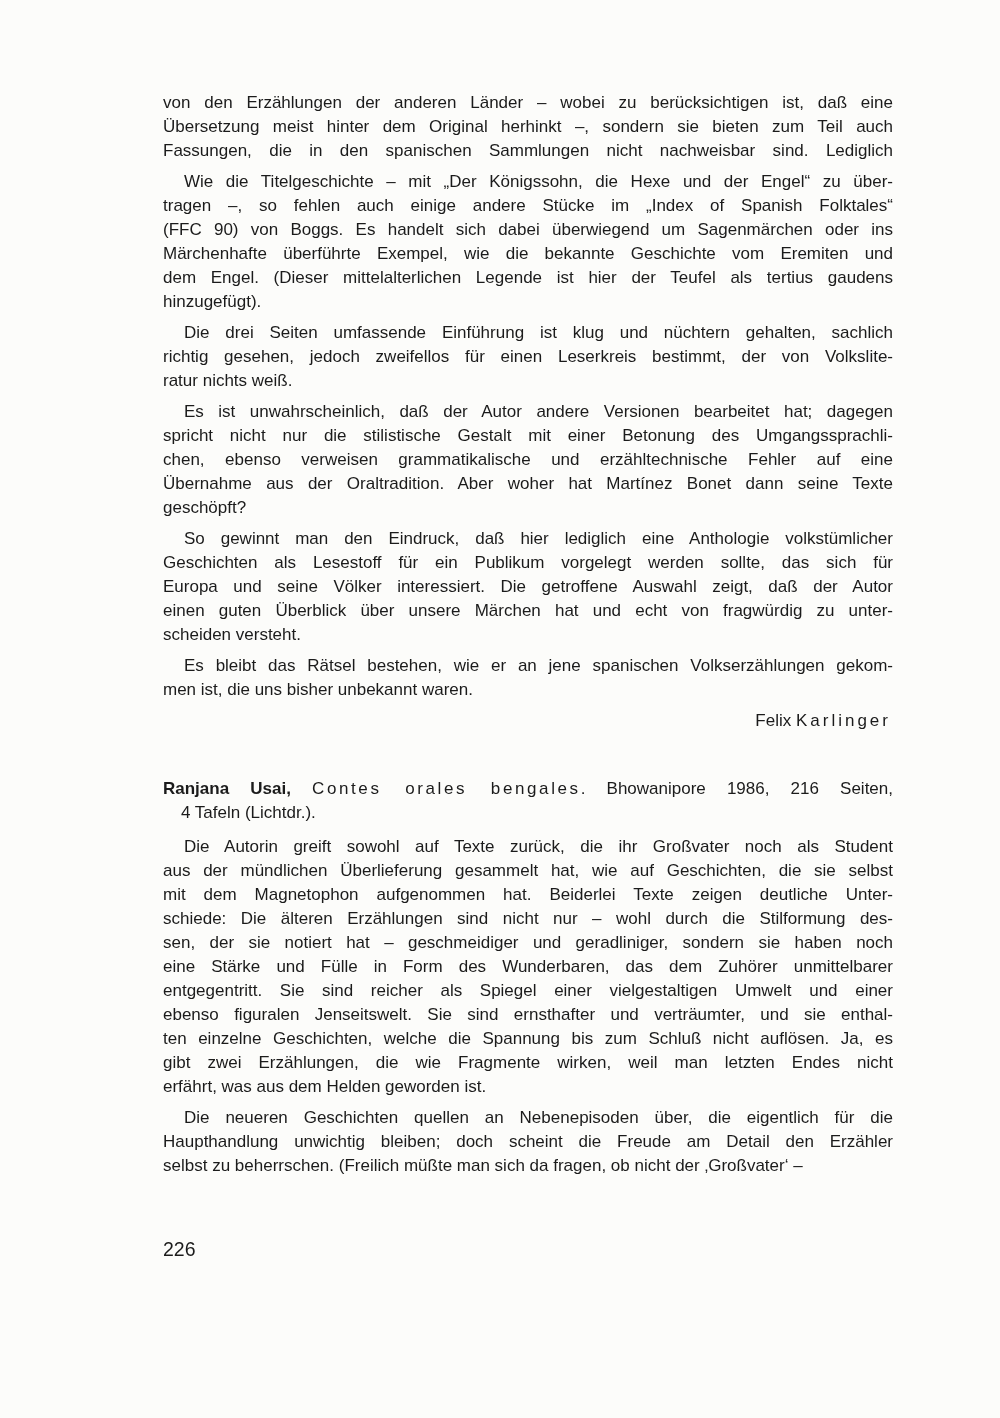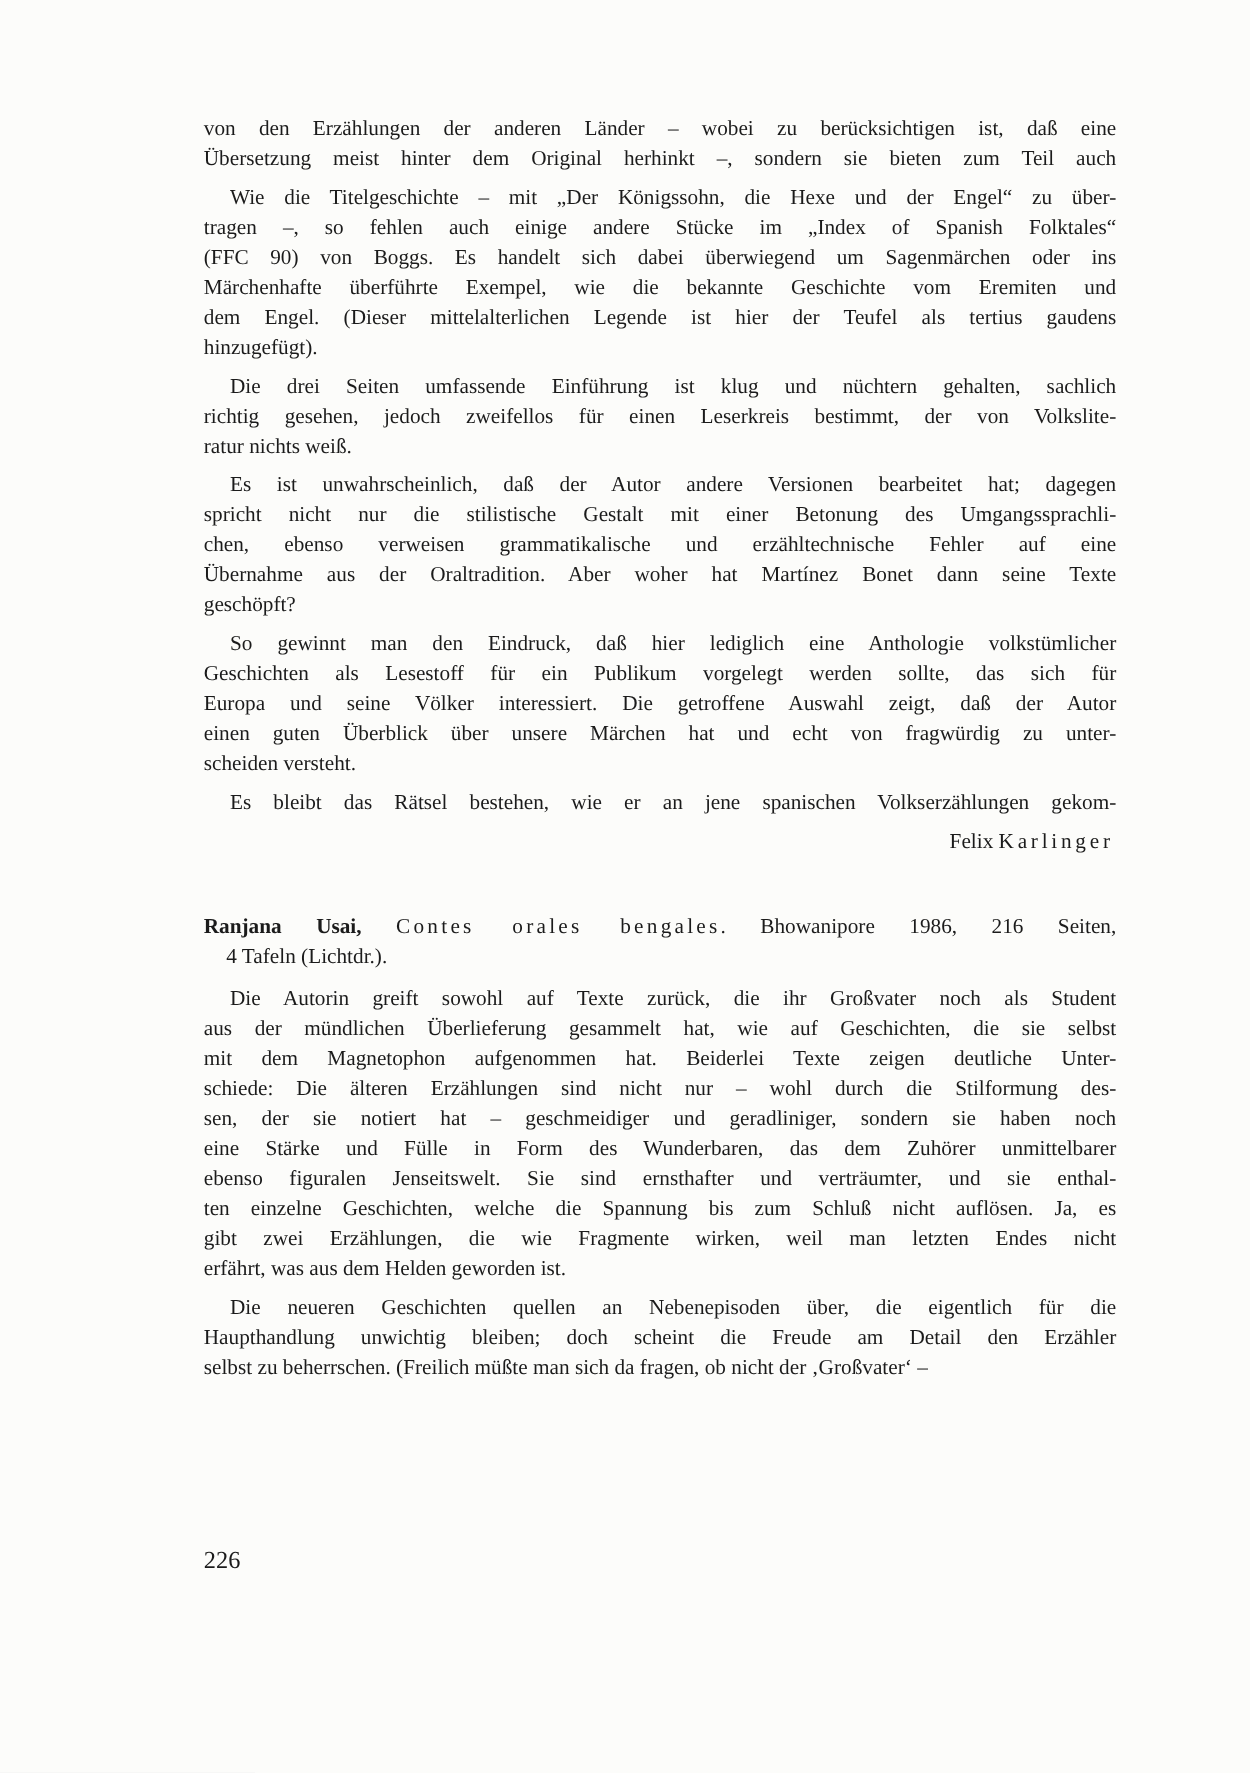--- a/index.html
+++ b/index.html
@@ -6,21 +6,21 @@
     margin: 0;
     padding: 0;
     background: #f4f4f1;
   }
   .page {
     position: relative;
     width: 1000px;
     height: 1418px;
     margin: 0 auto;
     background: #fcfcfa;
-    font-family: Liberation Serif, serif;
+    font-family: Liberation Sans, sans-serif;
     color: #1b1b1b;
     overflow: hidden;
   }
   .textblock {
     position: absolute;
     left: 163px;
     top: 91px;
     width: 730px;
     font-size: 17px;
     line-height: 24px;
@@ -57,20 +57,21 @@
 </style>
 </head>
 <body>
 
 <div class="page">
   <div class="textblock">
 
     <div class="para">
         <div class="line">von den Erzählungen der anderen Länder – wobei zu berücksichtigen ist, daß eine</div>
         <div class="line">Übersetzung meist hinter dem Original herhinkt –, sondern sie bieten zum Teil auch</div>
+        <div class="line">Fassungen, die in den spanischen Sammlungen nicht nachweisbar sind. Lediglich</div>
       </div>
 
     <div class="para indent">
         <div class="line">Wie die Titelgeschichte – mit „Der Königssohn, die Hexe und der Engel“ zu über-</div>
         <div class="line">tragen –, so fehlen auch einige andere Stücke im „Index of Spanish Folktales“</div>
         <div class="line">(FFC 90) von Boggs. Es handelt sich dabei überwiegend um Sagenmärchen oder ins</div>
         <div class="line">Märchenhafte überführte Exempel, wie die bekannte Geschichte vom Eremiten und</div>
         <div class="line">dem Engel. (Dieser mittelalterlichen Legende ist hier der Teufel als tertius gaudens</div>
         <div class="line last">hinzugefügt).</div>
       </div>
@@ -92,20 +93,21 @@
     <div class="para indent">
         <div class="line">So gewinnt man den Eindruck, daß hier lediglich eine Anthologie volkstümlicher</div>
         <div class="line">Geschichten als Lesestoff für ein Publikum vorgelegt werden sollte, das sich für</div>
         <div class="line">Europa und seine Völker interessiert. Die getroffene Auswahl zeigt, daß der Autor</div>
         <div class="line">einen guten Überblick über unsere Märchen hat und echt von fragwürdig zu unter-</div>
         <div class="line last">scheiden versteht.</div>
       </div>
 
     <div class="para indent">
         <div class="line">Es bleibt das Rätsel bestehen, wie er an jene spanischen Volkserzählungen gekom-</div>
+        <div class="line last">men ist, die uns bisher unbekannt waren.</div>
       </div>
 
     <div class="signature">
       <span>Felix</span>
       <span class="sperr">Karlinger</span>
     </div>
 
     <div class="heading">
       <div class="heading-line1">
         <span class="bold">Ranjana Usai,</span>
@@ -114,20 +116,21 @@
       <div class="heading-line2">4 Tafeln (Lichtdr.).</div>
     </div>
 
     <div class="para indent">
         <div class="line">Die Autorin greift sowohl auf Texte zurück, die ihr Großvater noch als Student</div>
         <div class="line">aus der mündlichen Überlieferung gesammelt hat, wie auf Geschichten, die sie selbst</div>
         <div class="line">mit dem Magnetophon aufgenommen hat. Beiderlei Texte zeigen deutliche Unter-</div>
         <div class="line">schiede: Die älteren Erzählungen sind nicht nur – wohl durch die Stilformung des-</div>
         <div class="line">sen, der sie notiert hat – geschmeidiger und geradliniger, sondern sie haben noch</div>
         <div class="line">eine Stärke und Fülle in Form des Wunderbaren, das dem Zuhörer unmittelbarer</div>
+        <div class="line">entgegentritt. Sie sind reicher als Spiegel einer vielgestaltigen Umwelt und einer</div>
         <div class="line">ebenso figuralen Jenseitswelt. Sie sind ernsthafter und verträumter, und sie enthal-</div>
         <div class="line">ten einzelne Geschichten, welche die Spannung bis zum Schluß nicht auflösen. Ja, es</div>
         <div class="line">gibt zwei Erzählungen, die wie Fragmente wirken, weil man letzten Endes nicht</div>
         <div class="line last">erfährt, was aus dem Helden geworden ist.</div>
       </div>
 
     <div class="para indent">
         <div class="line">Die neueren Geschichten quellen an Nebenepisoden über, die eigentlich für die</div>
         <div class="line">Haupthandlung unwichtig bleiben; doch scheint die Freude am Detail den Erzähler</div>
         <div class="line last">selbst zu beherrschen. (Freilich müßte man sich da fragen, ob nicht der ‚Großvater‘ –</div>

